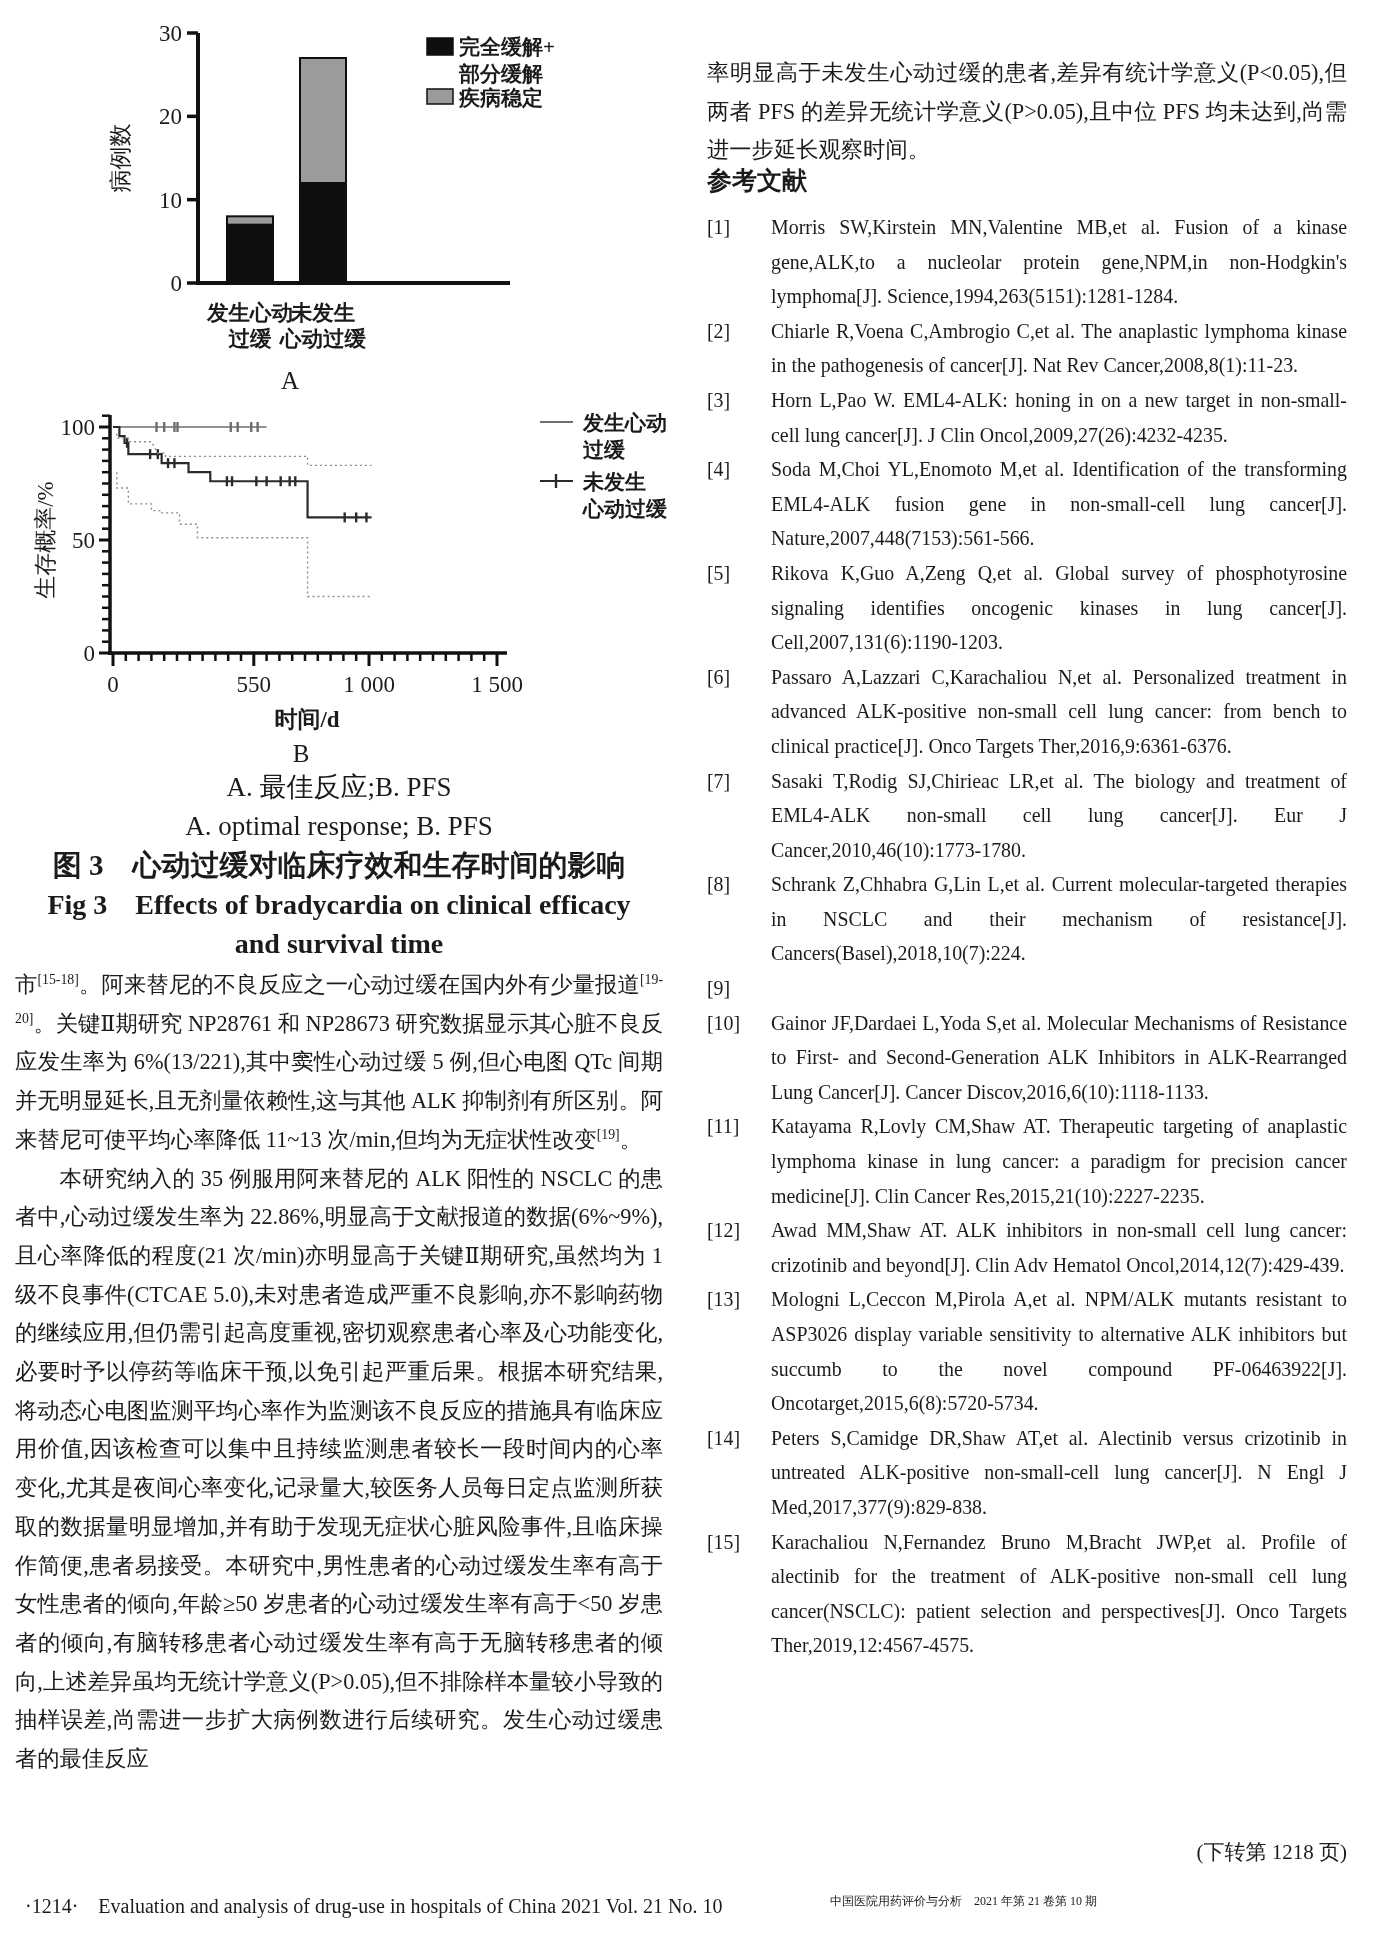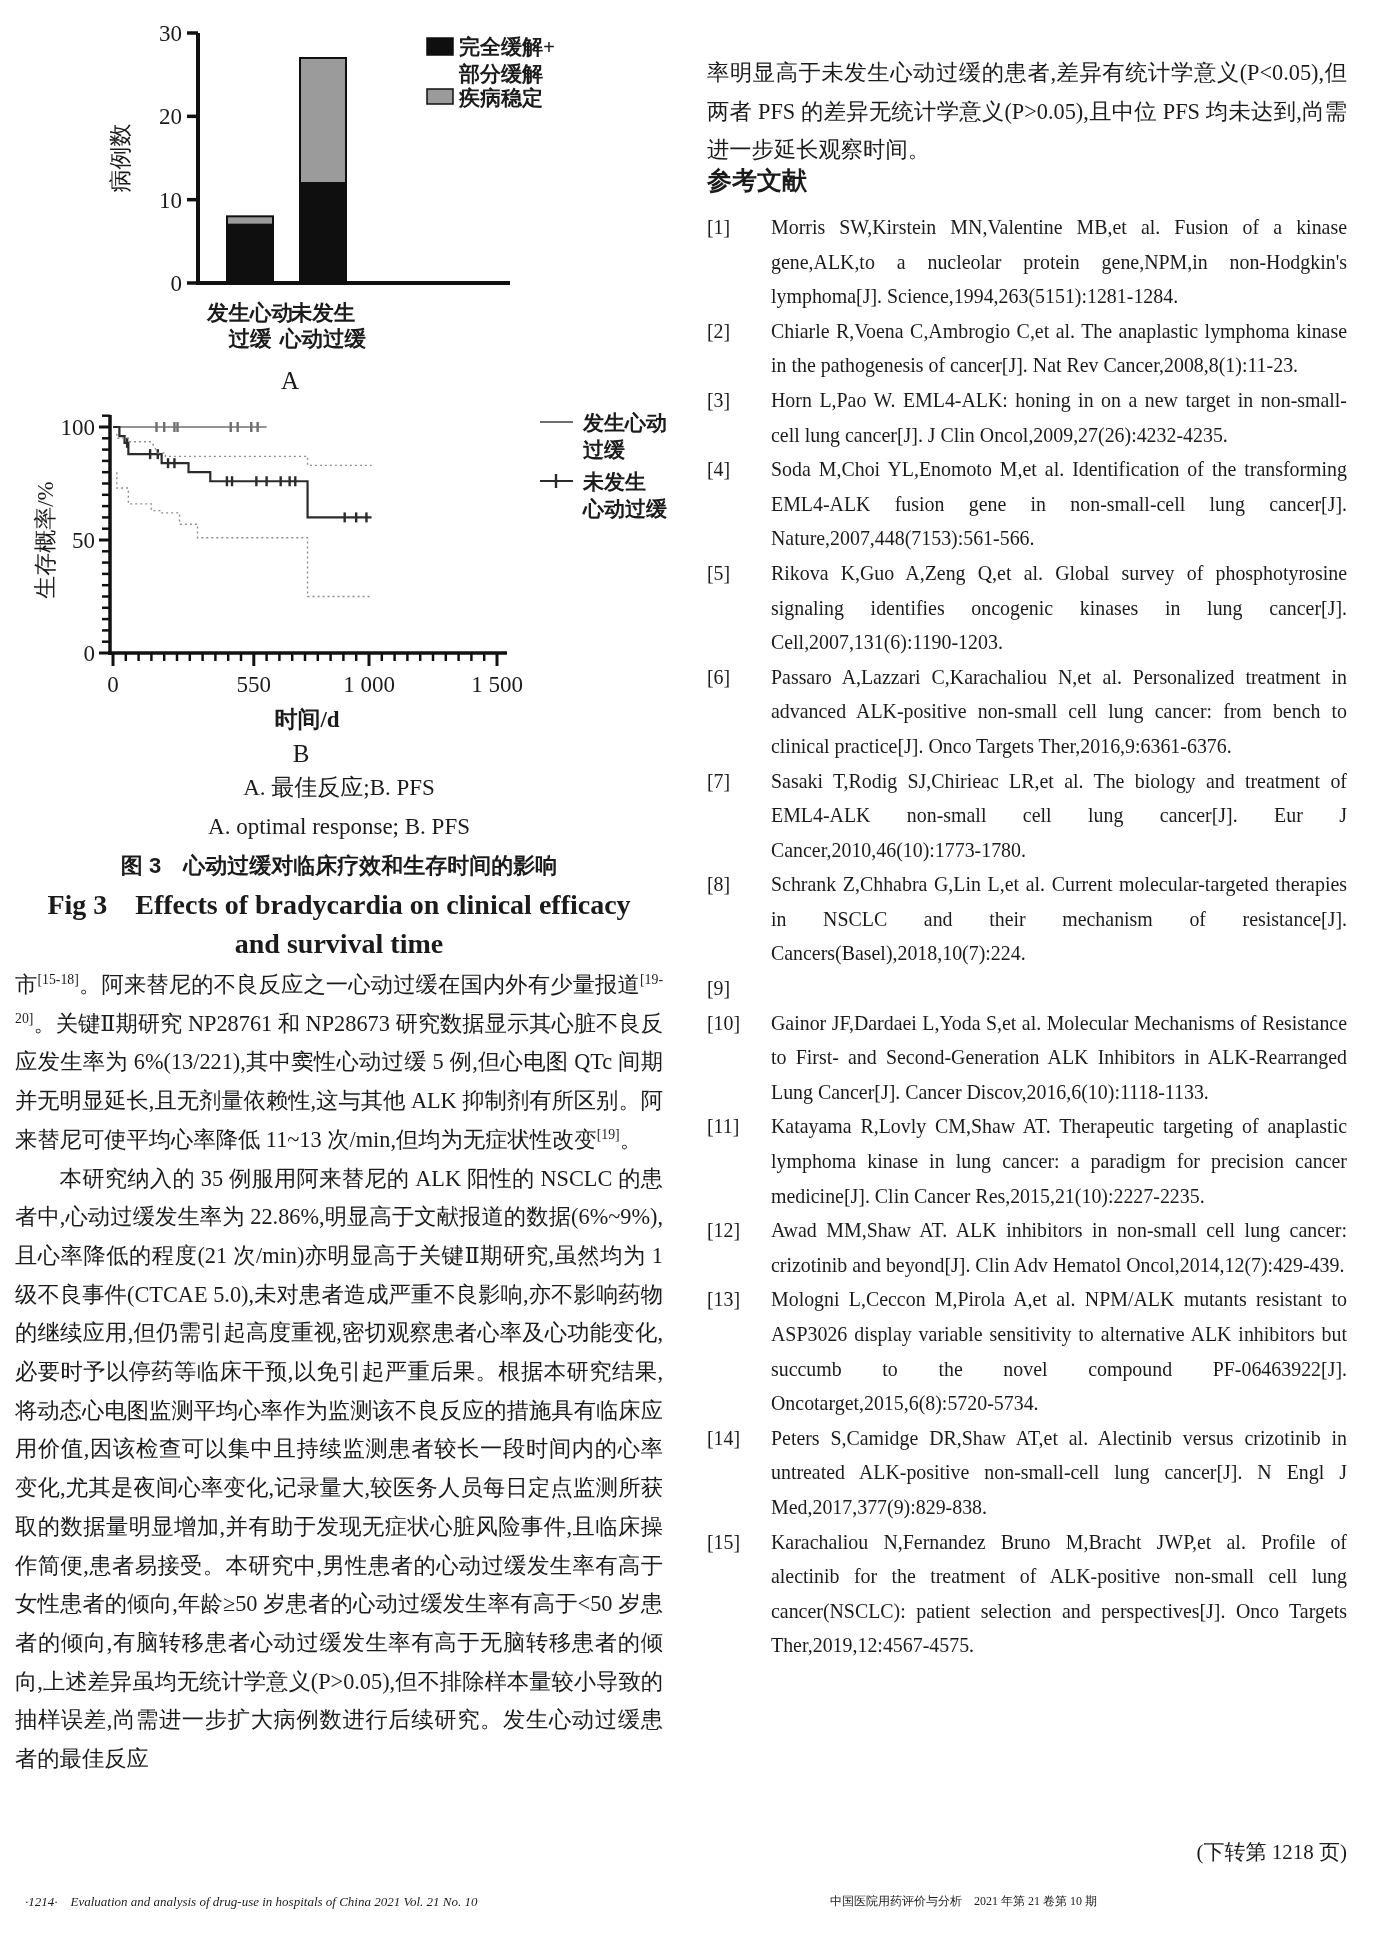--- a/index.html
+++ b/index.html
@@ -1,39 +1,39 @@
 <!DOCTYPE html>
 <html><head>
 <meta charset="utf-8">
 <style>
   html,body{margin:0;padding:0;background:#ffffff;}
   .page{position:relative;width:1375px;height:1940px;background:#fff;overflow:hidden;
         font-family:"Liberation Serif","DejaVu Serif",serif;color:#1b1b1b;}
   .abs{position:absolute;}
   
   .caption-block{left:15px;top:768px;width:648px;text-align:center;line-height:39px;}
-  .cap-small{font-size:23px;}
-  .cap-zh{font-size:22px;font-weight:bold;font-family:Liberation Sans, sans-serif;}
+  .cap-small{font-size:27px;}
+  .cap-zh{font-size:29px;font-weight:bold;font-family:Liberation Serif, serif;}
   .cap-en{font-size:28px;font-weight:bold;}
   .body-block{left:15px;top:966px;width:648px;}
   .body-par{margin:0;font-size:22.3px;line-height:38.7px;text-align:justify;}
   .body-par.indent{text-indent:2em;}
   sup{font-size:0.62em;line-height:0;}
   
   .right-col{left:707px;top:0;width:640px;margin-top:32px;}
   .intro{position:absolute;left:0;top:22px;width:640px;margin:0;font-size:22.3px;line-height:38.7px;text-align:justify;}
   .refs-heading{position:absolute;left:0;top:132px;margin:0;font-size:25px;font-weight:bold;
         font-family:"Liberation Sans","DejaVu Sans",sans-serif;text-align:right;}
   .refs{position:absolute;left:0;top:178px;width:640px;}
   .ref{display:flex;font-size:19.9px;line-height:34.6px;}
   .ref-num{width:64px;flex:none;}
   .ref-body{flex:1;text-align:justify;}
   .cont-note{position:absolute;left:0;top:1806px;width:640px;text-align:right;font-size:21px;}
   
-  .footer-left{left:25px;top:1893px;font-size:13px;font-style:italic;}
+  .footer-left{left:25px;top:1893px;font-size:20px;}
   .footer-right{left:830px;top:1893px;font-size:12px;}
   svg{display:block;}
   svg text{font-family:"Liberation Serif","DejaVu Serif",serif;fill:#1b1b1b;}
 </style>
 </head>
 <body>
 
 <div class="page">
 
   <svg id="bar-chart" class="abs" style="left:90px;top:8px;" width="470" height="392" viewBox="0 0 470 392">

